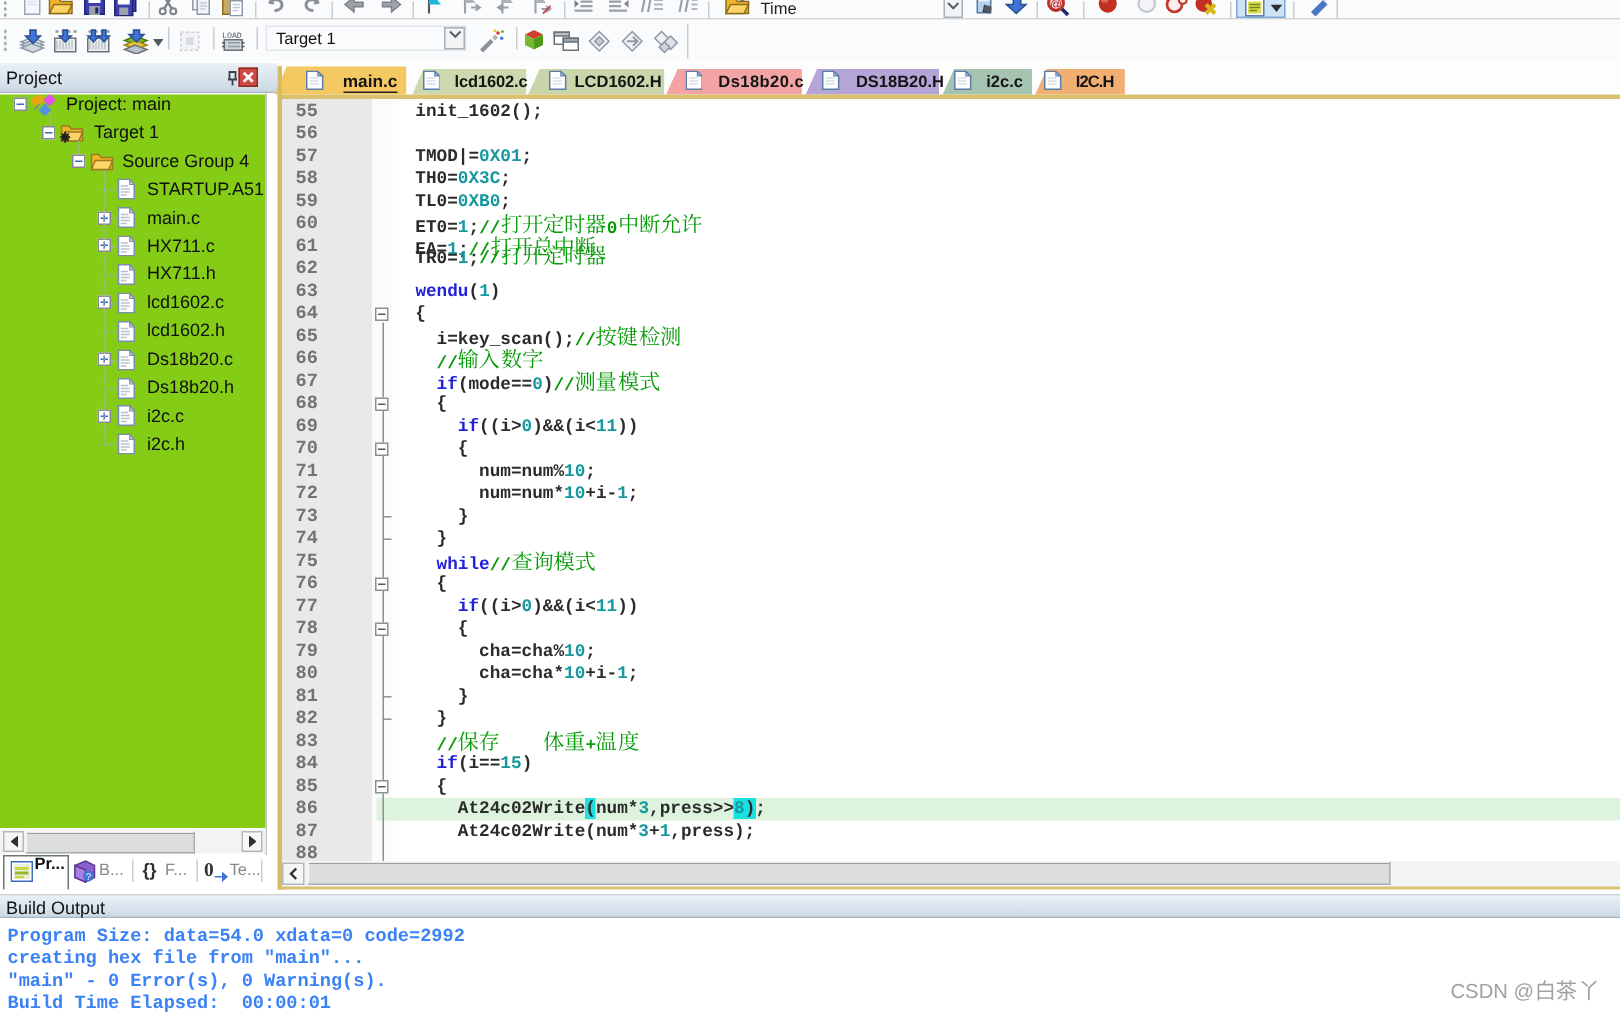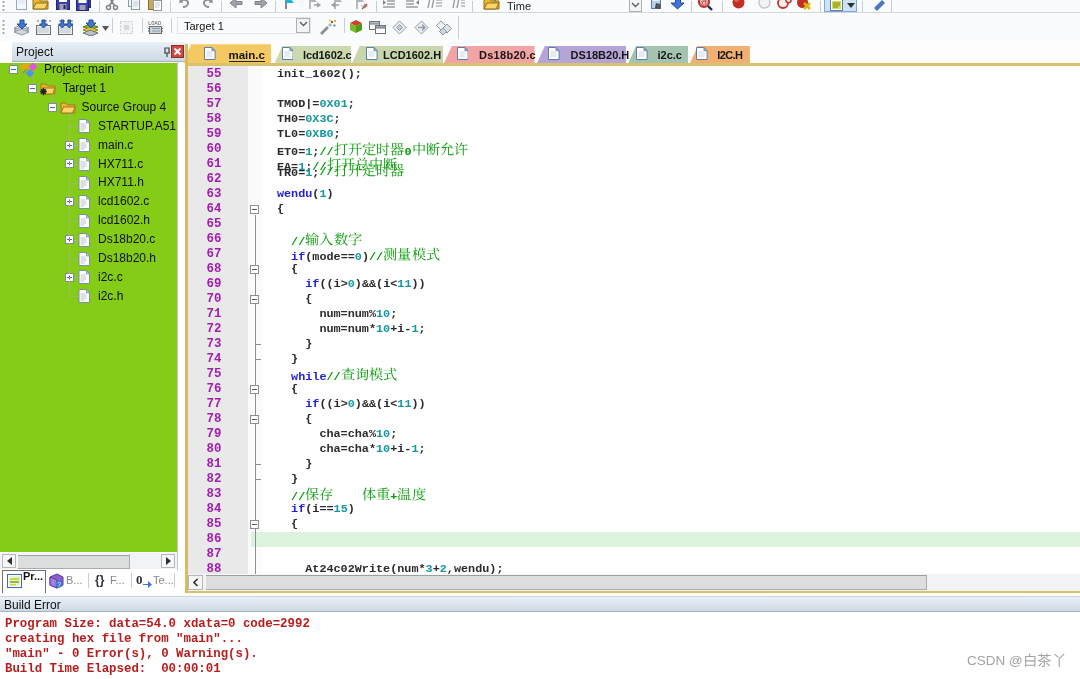--- a/index.html
+++ b/index.html
@@ -4,58 +4,58 @@
 html,body {width:1080px;height:679px;overflow:hidden;background:#fff;font-family:"Liberation Sans",sans-serif}
 .abs {position:absolute}
 #row1 {position:absolute;left:0;top:0;width:1080px;height:13px;background:#fafbfc;border-bottom:1px solid #d4d7da;overflow:hidden}
 #row2 {position:absolute;left:0;top:14px;width:1080px;height:27px;background:#fafbfc;overflow:hidden}
 #row1 .grip {position:absolute;left:2px;top:0;width:3px;height:12px;background-image:radial-gradient(circle,#9aa 1px,transparent 1.2px);background-size:3px 4px}
 #row2 .grip {position:absolute;left:2px;top:5px;width:3px;height:15px;background-image:radial-gradient(circle,#9aa 1px,transparent 1.2px);background-size:3px 4px}
 .sep {position:absolute;width:1px;background:#c9ced3}
 .combtn {position:absolute;background:#f2f4f6;border:1px solid #a8b0b8;text-align:center;line-height:10px}
 .combtn svg {vertical-align:2px}
 #lpanel {position:absolute;left:0;top:42px;width:178px;height:551px;background:#fff;border-right:1px solid #c0c6cc}
-#lphead {position:absolute;left:12px;top:0;width:192px;height:20px;background:linear-gradient(#eaf1f7,#ccd9e4);border-bottom:1px solid #a5b4c0;font:12px "Liberation Sans";color:#111;padding:3px 0 0 4px}
+#lphead {position:absolute;left:0;top:0;width:192px;height:20px;background:linear-gradient(#eaf1f7,#ccd9e4);border-bottom:1px solid #a5b4c0;font:12px "Liberation Sans";color:#111;padding:3px 0 0 4px}
 #ltree {position:absolute;left:0;top:21px;width:177px;height:489px;background:#84cc16;overflow:hidden}
 .tl {position:absolute;font:12px "Liberation Sans";color:#101010;line-height:19px;white-space:pre}
 .ebox {position:absolute;width:9px;height:9px;background:#fff;border:1px solid #848a90}
 .ebox i {position:absolute;left:1px;top:3px;width:5px;height:1px;background:#3c6ac0;display:block}
 .ebox b {position:absolute;left:3px;top:1px;width:1px;height:5px;background:#3c6ac0;display:block}
 .dotv {position:absolute;width:1px;border-left:1px dotted #a8aeb4}
 .doth {position:absolute;height:1px;border-top:1px dotted #a8aeb4}
 #lscroll {position:absolute;left:0;top:511px;width:177px;height:16px;background:#f2f3f4}
 #ltabs {position:absolute;left:0;top:528px;width:178px;height:23px;background:#fff}
 #editor {position:absolute;left:185px;top:42px;width:895px;height:551px}
 .etab {position:absolute;top:3.5px;height:17.8px;clip-path:polygon(8px 0,100% 0,100% 100%,0 100%)}
 .etab.act {top:2.3px;height:19px}
 .tlab {top:7px;font:bold 11px "Liberation Sans";color:#151515;white-space:nowrap}
 .tlab.act {top:6.5px;font:bold 11.5px "Liberation Sans"}
 .u {border-bottom:1.6px solid #222;padding-bottom:0.5px}
 #tabline {position:absolute;left:0;top:21px;width:895px;height:2.5px;background:#d9c170}
 #ecode {position:absolute;left:0;top:23.5px;width:895px;height:508px;background:#fff;overflow:hidden}
 #gutter {position:absolute;left:2px;top:0;width:61px;height:508px;background:#e9e9e9}
-#lnums {position:absolute;left:2px;top:1.5px;width:54px;text-align:center;font:bold 12.4px "Liberation Mono";line-height:15px;color:#a21caf}
+#lnums {position:absolute;left:12px;top:1.5px;width:54px;text-align:left;font:bold 12.4px "Liberation Mono";line-height:15px;color:#737373}
 #fmargin {position:absolute;left:63px;top:0;width:14px;height:508px;background:#fbfbfb}
 .cl {position:absolute;left:63.6px;white-space:pre;font:bold 11.8px "Liberation Mono";line-height:15px;height:15px;color:#2b2b2b}
 .cl .k {color:#2121dc}
 .cl .n {color:#16989e}
 .cl .c {color:#079b07}
 .cl .b {background:#1ae1e1}
 .cl .nb {color:#16989e;background:#1ae1e1}
 svg.cj {width:14.2px;height:14.2px;vertical-align:-1.7px;fill:currentColor}
 #hlline {position:absolute;left:66px;width:829px;top:466.5px;height:15px;background:#def3de}
 #foldline {position:absolute;left:69.5px;width:1px;background:#8a9096}
 .fbox {position:absolute;left:65px;width:9px;height:9px;background:#fff;border:1px solid #8a9096}
 .fbox i {position:absolute;left:1px;top:3px;width:5px;height:1px;background:#55595e;display:block}
 .ftick {position:absolute;left:70px;width:6px;height:1px;background:#8a9096}
 #escroll {position:absolute;left:2px;top:531.5px;width:893px;height:17px;background:#f2f3f4}
 #ebottom {position:absolute;left:0;top:548.5px;width:895px;height:2.5px;background:#d9c170}
 #eleft {position:absolute;left:0;top:2px;width:2.5px;height:549px;background:#d6bc66}
 #bohead {position:absolute;left:0;top:596px;width:1080px;height:16px;background:linear-gradient(#eaf1f7,#ccd9e4);border-top:1px solid #cdd2d8;border-bottom:1px solid #a5b4c0;font:12px "Liberation Sans";color:#111;padding:1px 0 0 4px}
-#botext {position:absolute;left:0;top:613px;width:1080px;height:66px;background:#fff;font:bold 12.4px "Liberation Mono";line-height:15px;color:#b91c1c;padding:3.5px 0 0 5px;letter-spacing:0px;white-space:pre}
+#botext {position:absolute;left:0;top:613px;width:1080px;height:66px;background:#fff;font:bold 12.4px "Liberation Mono";line-height:15px;color:#3b82f6;padding:3.5px 0 0 5px;letter-spacing:0px;white-space:pre}
 #wmark {position:absolute;left:967px;top:653px;font:13.5px "Liberation Sans";color:#a2a2a2;white-space:pre}
 #wmark svg.cj {width:14.5px;height:14.5px;vertical-align:-2.4px}
 .sbtn {position:absolute;background:#f6f6f6;border:1px solid #b4b8bc;display:flex;align-items:center;justify-content:center}
 .sthumb {position:absolute;background:#dcdddd;border:1px solid #a9adb1;border-top-color:#f8f8f8;border-left-color:#f8f8f8;box-shadow:0 1px 0 #9b9fa3 inset}
 </style></head>
 <body>
 <svg width="0" height="0" style="position:absolute">
     <defs>
       <path id="u6253" d="M27 572 63 656C72 652 81 643 84 631L222 566V848C222 865 216 871 196 871C173 871 59 862 59 862V879C108 885 137 893 153 905C167 916 173 934 177 957C275 947 286 910 286 855V535L470 443L465 429L286 491V300H437C450 300 459 295 461 284C433 254 385 215 385 215L343 271H286V79C311 76 320 66 322 52L222 42V271H46L54 300H222V512C136 541 66 563 27 572ZM390 160 398 189H704V841C704 858 698 864 677 864C650 864 517 854 517 854V870C574 877 606 886 624 898C641 909 650 927 652 949C757 938 770 898 770 845V189H942C956 189 965 184 968 174C935 142 881 99 881 99L833 160Z"></path>
       <path id="u5f00" d="M832 69 785 127H78L87 157H305V446V465H39L47 494H304C297 673 248 822 40 942L51 956C308 850 364 678 372 494H622V956H633C668 956 690 939 690 933V494H945C959 494 968 489 971 478C939 446 886 403 886 403L840 465H690V157H891C905 157 915 152 917 141C884 110 832 69 832 69ZM373 444V157H622V465H373Z"></path>
@@ -643,20 +643,29 @@
             <use href="#u5f00"></use>
           </svg><svg class="cj" viewBox="0 0 1000 1000">
             <use href="#u5b9a"></use>
           </svg><svg class="cj" viewBox="0 0 1000 1000">
             <use href="#u65f6"></use>
           </svg><svg class="cj" viewBox="0 0 1000 1000">
             <use href="#u5668"></use>
           </svg></span></div>
 <div class="cl" style="top:121.5px">    <span class="k">wendu</span>(<span class="n">1</span>)</div>
 <div class="cl" style="top:136.5px">    {</div>
+<div class="cl" style="top:151.5px">      i=key_scan();<span class="c">//<svg class="cj" viewBox="0 0 1000 1000">
+            <use href="#u6309"></use>
+          </svg><svg class="cj" viewBox="0 0 1000 1000">
+            <use href="#u952e"></use>
+          </svg><svg class="cj" viewBox="0 0 1000 1000">
+            <use href="#u68c0"></use>
+          </svg><svg class="cj" viewBox="0 0 1000 1000">
+            <use href="#u6d4b"></use>
+          </svg></span></div>
 <div class="cl" style="top:166.5px">      <span class="c">//<svg class="cj" viewBox="0 0 1000 1000">
             <use href="#u8f93"></use>
           </svg><svg class="cj" viewBox="0 0 1000 1000">
             <use href="#u5165"></use>
           </svg><svg class="cj" viewBox="0 0 1000 1000">
             <use href="#u6570"></use>
           </svg><svg class="cj" viewBox="0 0 1000 1000">
             <use href="#u5b57"></use>
           </svg></span></div>
 <div class="cl" style="top:181.5px">      <span class="k">if</span>(mode==<span class="n">0</span>)<span class="c">//<svg class="cj" viewBox="0 0 1000 1000">
@@ -699,34 +708,35 @@
             <use href="#u4f53"></use>
           </svg><svg class="cj" viewBox="0 0 1000 1000">
             <use href="#u91cd"></use>
           </svg>+<svg class="cj" viewBox="0 0 1000 1000">
             <use href="#u6e29"></use>
           </svg><svg class="cj" viewBox="0 0 1000 1000">
             <use href="#u5ea6"></use>
           </svg></span></div>
 <div class="cl" style="top:436.5px">      <span class="k">if</span>(i==<span class="n">15</span>)</div>
 <div class="cl" style="top:451.5px">      {</div>
-<div class="cl" style="top:496.5px">        At24c02Write(num*<span class="n">3</span>+<span class="n">2</span>,wendu);</div>
+<div class="cl" style="top:466.5px">        At24c02Write<span class="b">(</span>num*<span class="n">3</span>,press&gt;&gt;<span class="nb">8</span><span class="b">)</span>;</div>
+<div class="cl" style="top:481.5px">        At24c02Write(num*<span class="n">3</span>+<span class="n">1</span>,press);</div>
   </div>
   <div id="escroll">
     <div class="sbtn" style="left:1px;top:1px;width:15px;height:15px">
         <svg width="7" height="9" viewBox="0 0 7 9">
           <path d="M5.5 1L2 4.5 5.5 8" stroke="#2c2f33" stroke-width="1.6" fill="none"></path>
         </svg>
       </div>
     <div class="sthumb" style="left:18px;top:0.5px;width:722px;height:16px"></div>
   </div>
   <div id="ebottom"></div>
   <div id="eleft"></div>
 </div>
-<div id="bohead">Build Error</div>
+<div id="bohead">Build Output</div>
 <div id="botext">Program Size: data=54.0 xdata=0 code=2992
 creating hex file from "main"...
 "main" - 0 Error(s), 0 Warning(s).
 Build Time Elapsed:  00:00:01</div>
 <div id="wmark">CSDN @<svg class="cj" viewBox="0 0 1000 1000">
       <use href="#w767d"></use>
     </svg><svg class="cj" viewBox="0 0 1000 1000">
       <use href="#w8336"></use>
     </svg><svg class="cj" viewBox="0 0 1000 1000">
       <use href="#w4e2b"></use>

